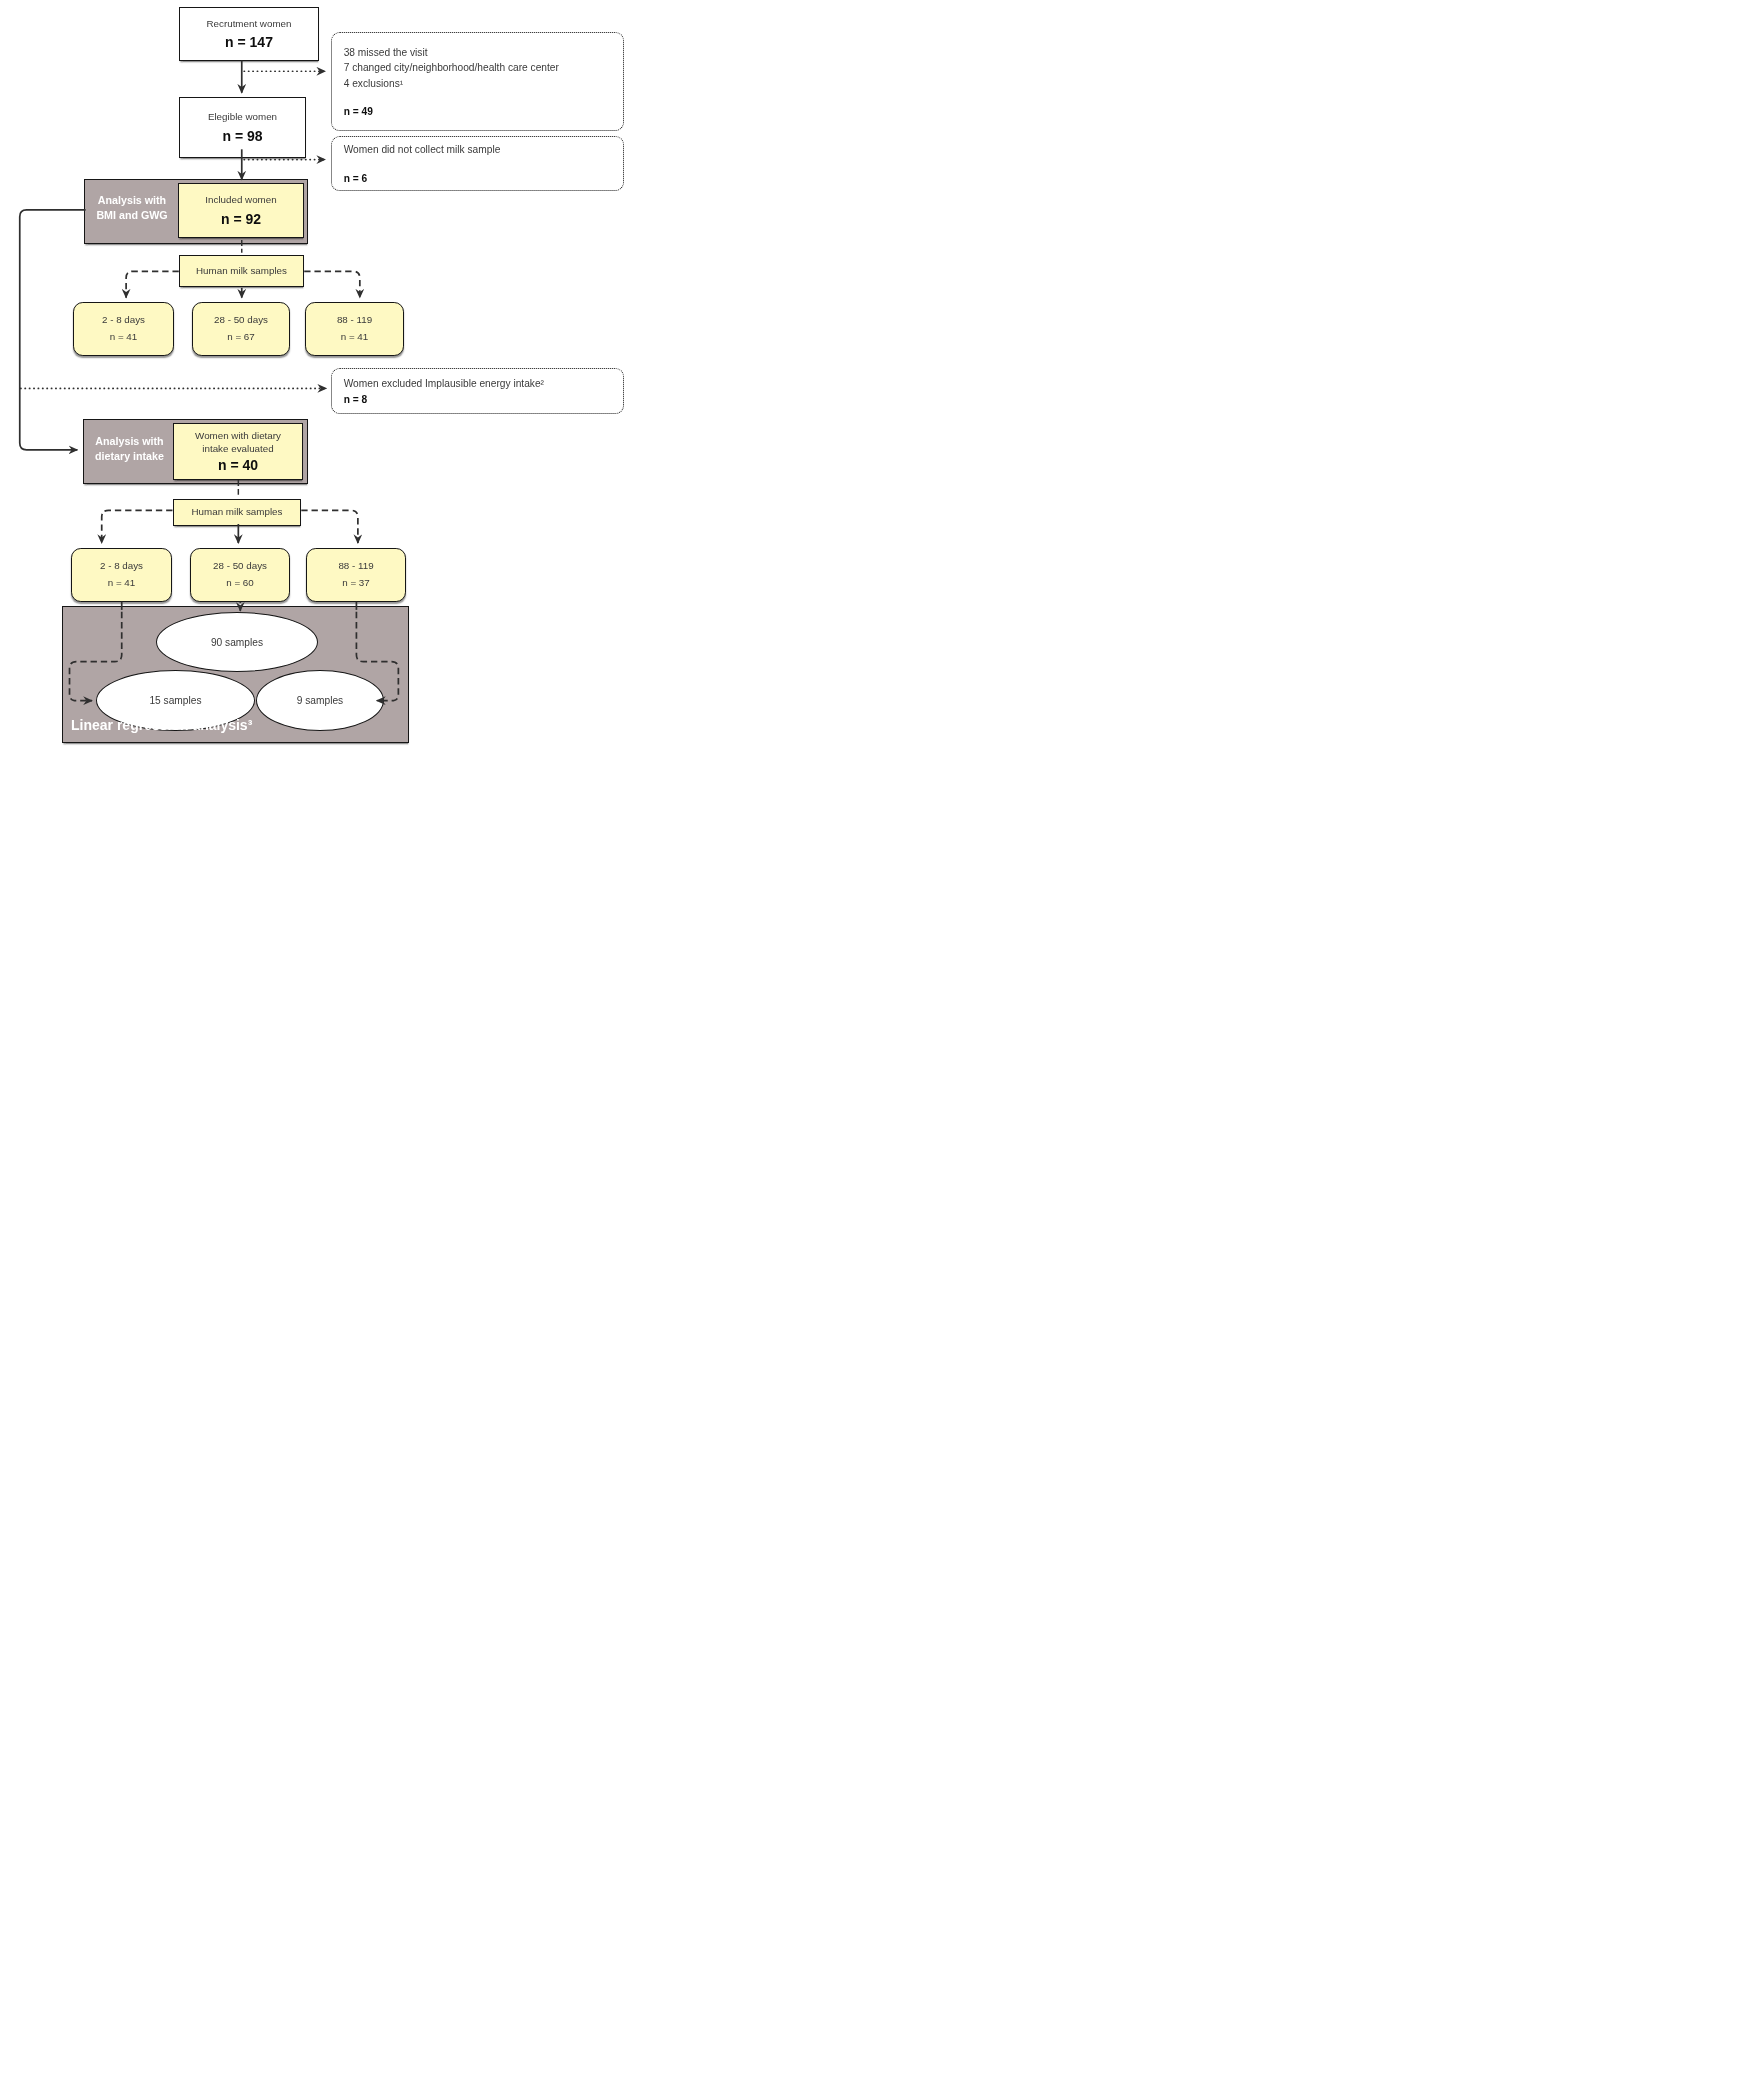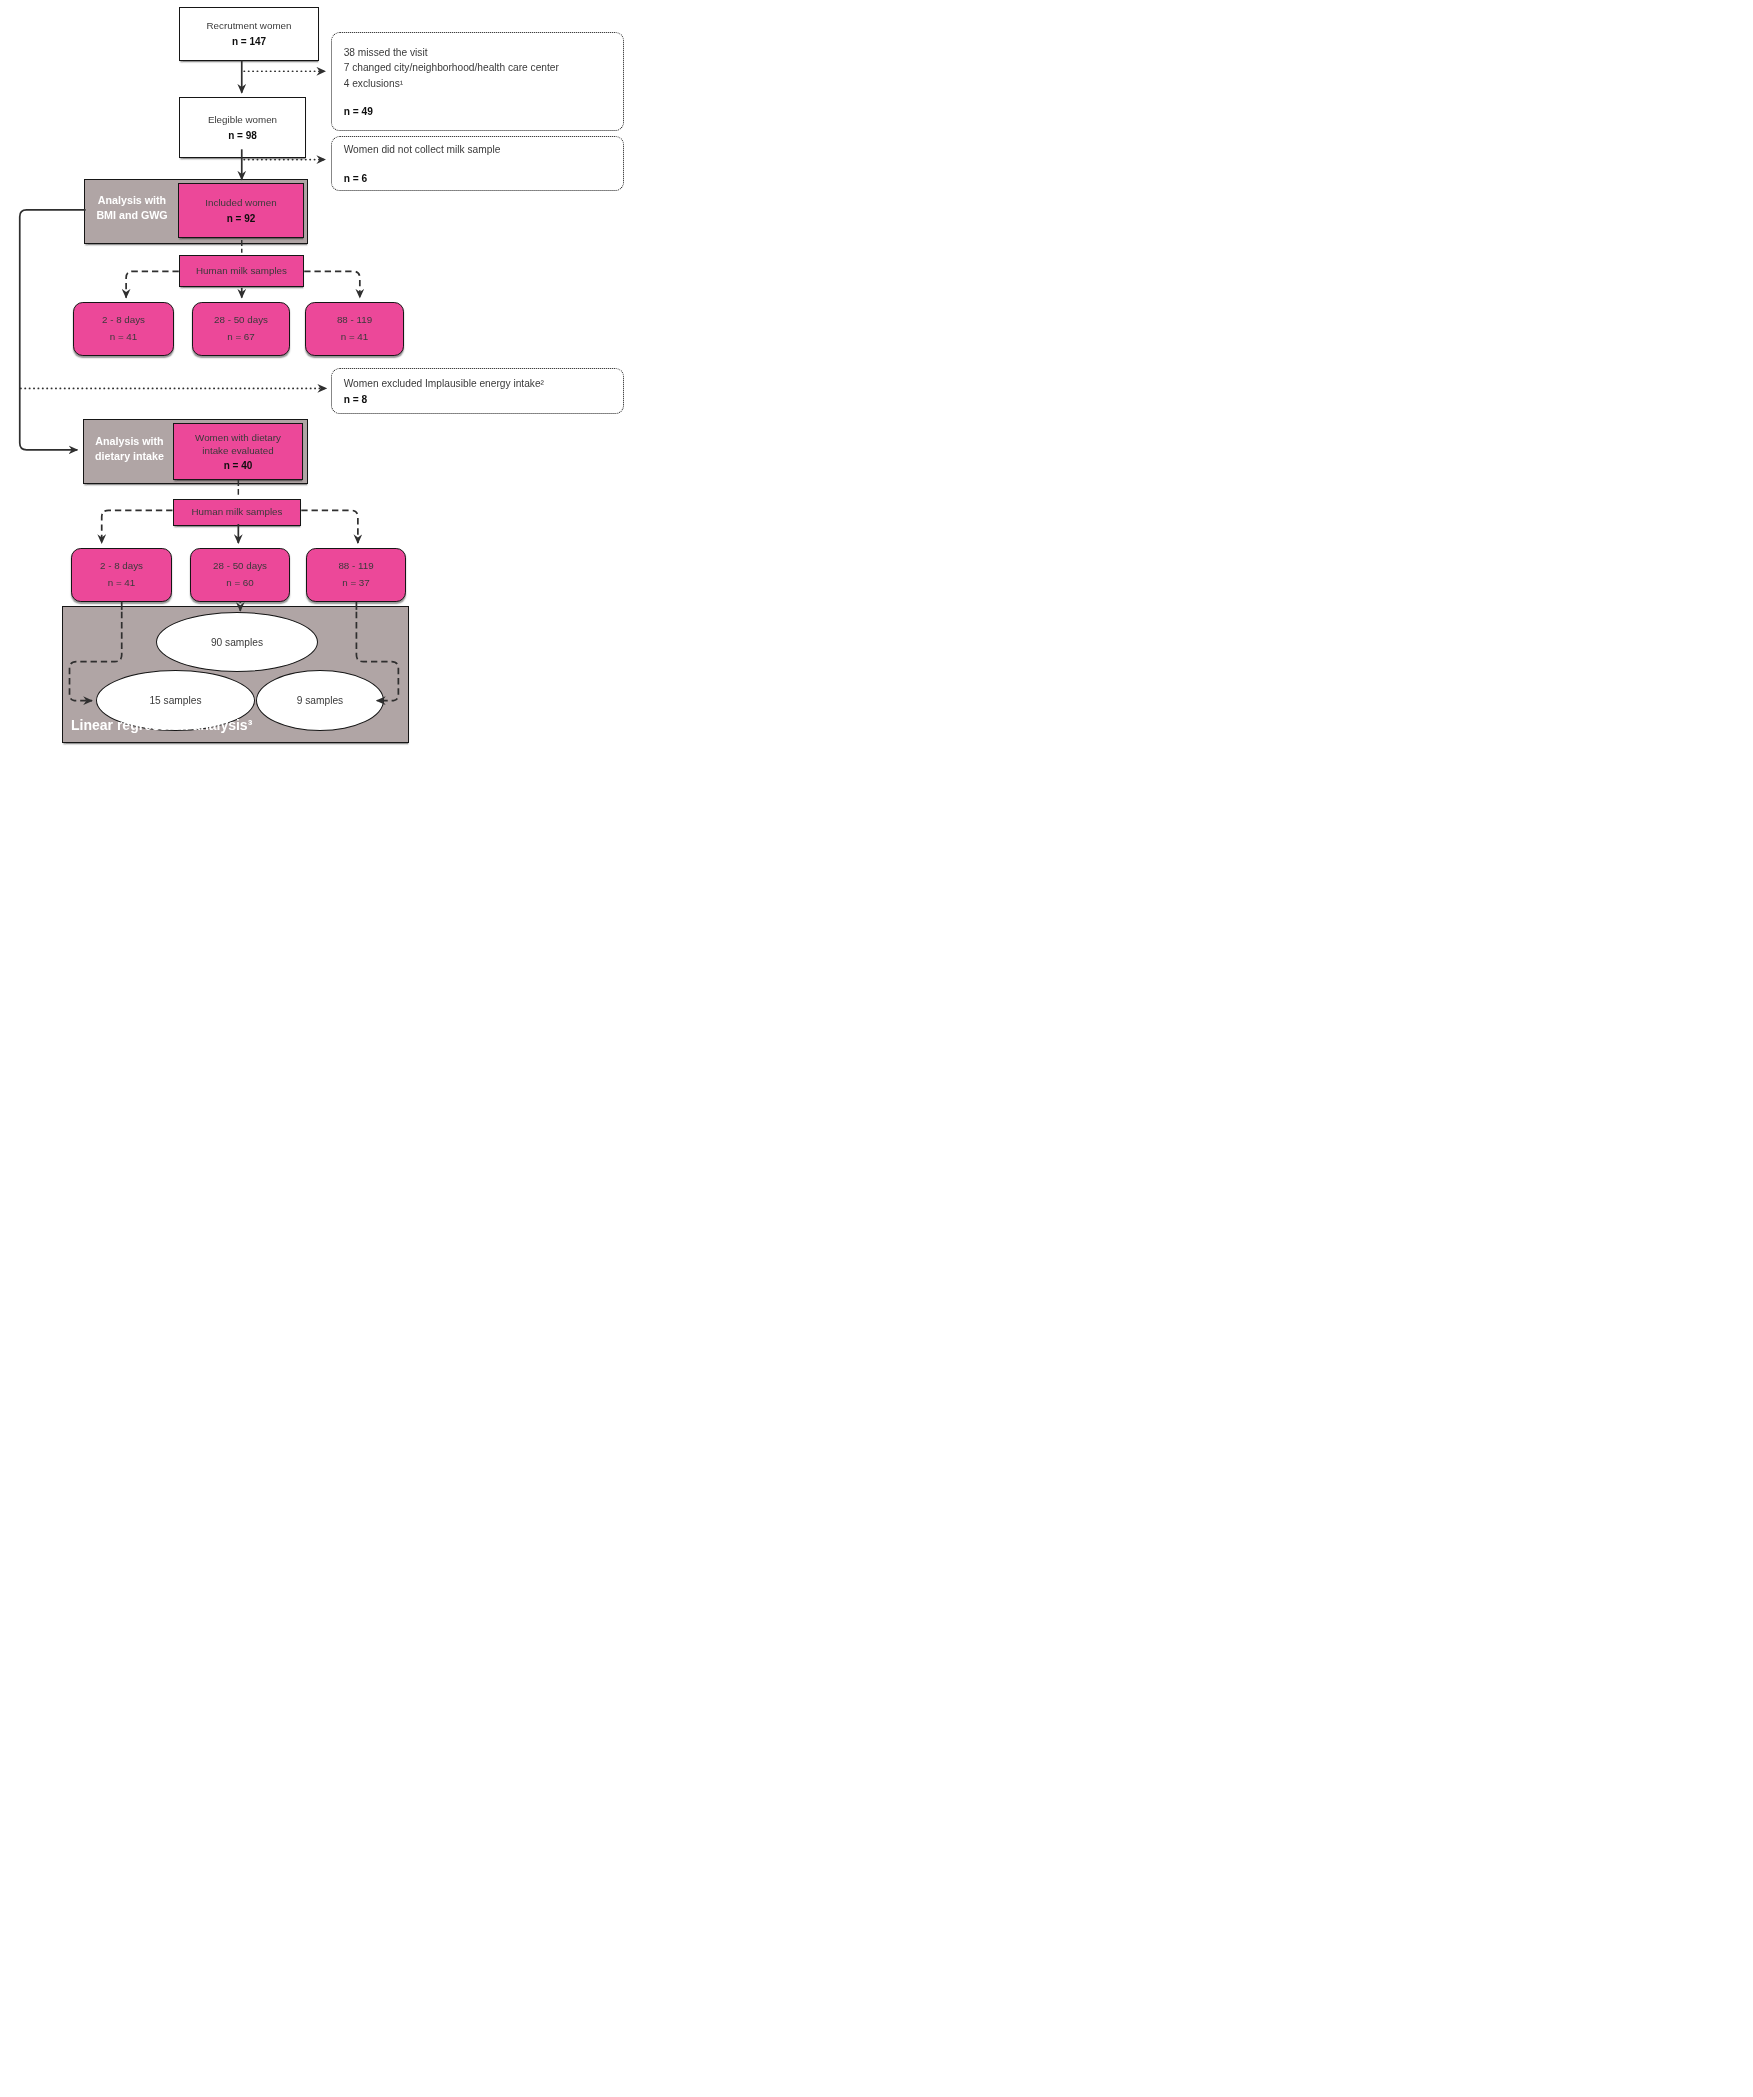--- a/index.html
+++ b/index.html
@@ -5,33 +5,33 @@
   html,body{margin:0;padding:0;background:#ffffff;}
   .canvas{
     position:relative;
     width:625px;height:747px;
     background:#ffffff;
     font-family:"Liberation Sans", sans-serif;
     overflow:hidden;
   }
   .node{
     position:absolute;
-    background:#ec4899;
+    background:#fef9c3;
     border:1.5px solid #161616;
     box-sizing:border-box;
     display:flex;flex-direction:column;
     align-items:center;justify-content:center;
     text-align:center;
     box-shadow:0 2px 1.5px -0.5px rgba(0,0,0,.42);
     z-index:3;
   }
   .node.white{background:#ffffff;}
   .node.rounded{border-radius:9.8px;border-width:1.7px;}
   .node .t{font-size:9.8px;color:#3a3a3a;line-height:1.3;}
-  .node .n{font-size:10px;font-weight:bold;color:#0e0e0e;margin-top:3.4px;}
+  .node .n{font-size:14px;font-weight:bold;color:#0e0e0e;margin-top:3.4px;}
   .preline{white-space:pre-line;}
   .dotbox{
     position:absolute;
     background:#ffffff;
     border:1.5px dotted #111111;
     border-radius:8.8px;
     box-sizing:border-box;
     padding:5.9px 11.7px;
     display:flex;flex-direction:column;justify-content:center;
     z-index:3;

